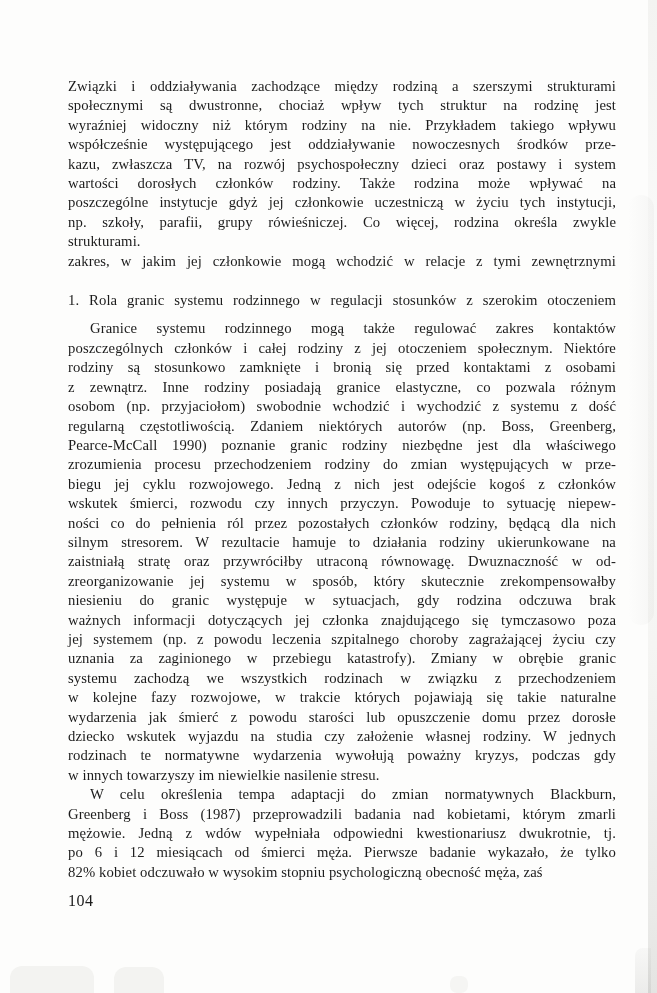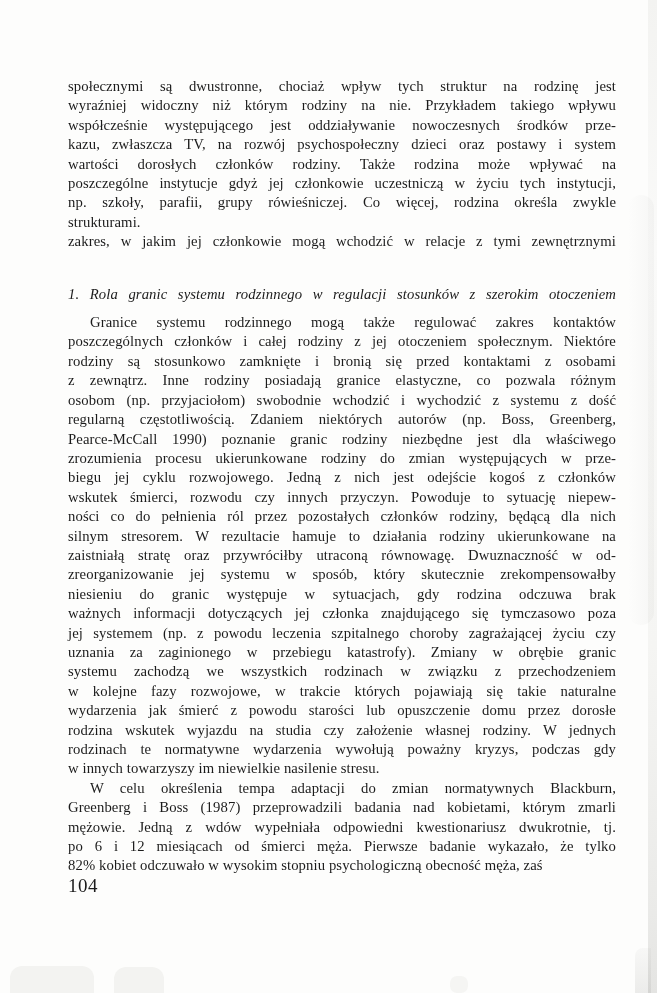--- a/index.html
+++ b/index.html
@@ -31,27 +31,27 @@
     text-align-last: justify;
     white-space: normal;
   }
   .line--last {
     text-align-last: left;
   }
   .line--indent {
     text-indent: 22px;
   }
   .section-heading {
-    font-style: italic;
-    margin: 33px 0 9px 0;
+    margin: 20px 0 9px 0;
     text-align: justify;
     text-align-last: justify;
   }
   .page-number {
-    font-size: 19px;
+    margin-top: 9px;
+    font-size: 16px;
     letter-spacing: 0.5px;
   }
   
   .artifact {
     position: absolute;
     pointer-events: none;
   }
   .artifact--edge-right {
     right: 0;
     top: 0;
@@ -101,20 +101,21 @@
   }
 </style>
 </head>
 <body>
 
 <div class="page">
 
   <div class="text-block">
 
     <div class="paragraph">
+        <div class="line">Związki i oddziaływania zachodzące między rodziną a szerszymi strukturami</div>
         <div class="line">społecznymi są dwustronne, chociaż wpływ tych struktur na rodzinę jest</div>
         <div class="line">wyraźniej widoczny niż którym rodziny na nie. Przykładem takiego wpływu</div>
         <div class="line">współcześnie występującego jest oddziaływanie nowoczesnych środków prze-</div>
         <div class="line">kazu, zwłaszcza TV, na rozwój psychospołeczny dzieci oraz postawy i system</div>
         <div class="line">wartości dorosłych członków rodziny. Także rodzina może wpływać na</div>
         <div class="line">poszczególne instytucje gdyż jej członkowie uczestniczą w życiu tych instytucji,</div>
         <div class="line">np. szkoły, parafii, grupy rówieśniczej. Co więcej, rodzina określa zwykle</div>
         <div class="line line--last">strukturami.</div>
         <div class="line">zakres, w jakim jej członkowie mogą wchodzić w relacje z tymi zewnętrznymi</div>
       </div>
@@ -122,35 +123,35 @@
     <div class="section-heading">1. Rola granic systemu rodzinnego w regulacji stosunków z szerokim otoczeniem</div>
 
     <div class="paragraph">
         <div class="line line--indent">Granice systemu rodzinnego mogą także regulować zakres kontaktów</div>
         <div class="line">poszczególnych członków i całej rodziny z jej otoczeniem społecznym. Niektóre</div>
         <div class="line">rodziny są stosunkowo zamknięte i bronią się przed kontaktami z osobami</div>
         <div class="line">z zewnątrz. Inne rodziny posiadają granice elastyczne, co pozwala różnym</div>
         <div class="line">osobom (np. przyjaciołom) swobodnie wchodzić i wychodzić z systemu z dość</div>
         <div class="line">regularną częstotliwością. Zdaniem niektórych autorów (np. Boss, Greenberg,</div>
         <div class="line">Pearce-McCall 1990) poznanie granic rodziny niezbędne jest dla właściwego</div>
-        <div class="line">zrozumienia procesu ukierunkowane rodziny do zmian występujących w prze-</div>
+        <div class="line">zrozumienia procesu przechodzeniem rodziny do zmian występujących w prze-</div>
         <div class="line">biegu jej cyklu rozwojowego. Jedną z nich jest odejście kogoś z członków</div>
         <div class="line">wskutek śmierci, rozwodu czy innych przyczyn. Powoduje to sytuację niepew-</div>
         <div class="line">ności co do pełnienia ról przez pozostałych członków rodziny, będącą dla nich</div>
         <div class="line">silnym stresorem. W rezultacie hamuje to działania rodziny ukierunkowane na</div>
         <div class="line">zaistniałą stratę oraz przywróciłby utraconą równowagę. Dwuznaczność w od-</div>
         <div class="line">zreorganizowanie jej systemu w sposób, który skutecznie zrekompensowałby</div>
         <div class="line">niesieniu do granic występuje w sytuacjach, gdy rodzina odczuwa brak</div>
         <div class="line">ważnych informacji dotyczących jej członka znajdującego się tymczasowo poza</div>
         <div class="line">jej systemem (np. z powodu leczenia szpitalnego choroby zagrażającej życiu czy</div>
         <div class="line">uznania za zaginionego w przebiegu katastrofy). Zmiany w obrębie granic</div>
         <div class="line">systemu zachodzą we wszystkich rodzinach w związku z przechodzeniem</div>
         <div class="line">w kolejne fazy rozwojowe, w trakcie których pojawiają się takie naturalne</div>
         <div class="line">wydarzenia jak śmierć z powodu starości lub opuszczenie domu przez dorosłe</div>
-        <div class="line">rodzina wskutek wyjazdu na studia czy założenie własnej rodziny. W jednych</div>
+        <div class="line">dziecko wskutek wyjazdu na studia czy założenie własnej rodziny. W jednych</div>
         <div class="line">rodzinach te normatywne wydarzenia wywołują poważny kryzys, podczas gdy</div>
         <div class="line line--last">w innych towarzyszy im niewielkie nasilenie stresu.</div>
       </div>
 
     <div class="paragraph">
         <div class="line line--indent">W celu określenia tempa adaptacji do zmian normatywnych Blackburn,</div>
         <div class="line">Greenberg i Boss (1987) przeprowadzili badania nad kobietami, którym zmarli</div>
         <div class="line">mężowie. Jedną z wdów wypełniała odpowiedni kwestionariusz dwukrotnie, tj.</div>
         <div class="line">po 6 i 12 miesiącach od śmierci męża. Pierwsze badanie wykazało, że tylko</div>
         <div class="line line--last">82% kobiet odczuwało w wysokim stopniu psychologiczną obecność męża, zaś</div>

